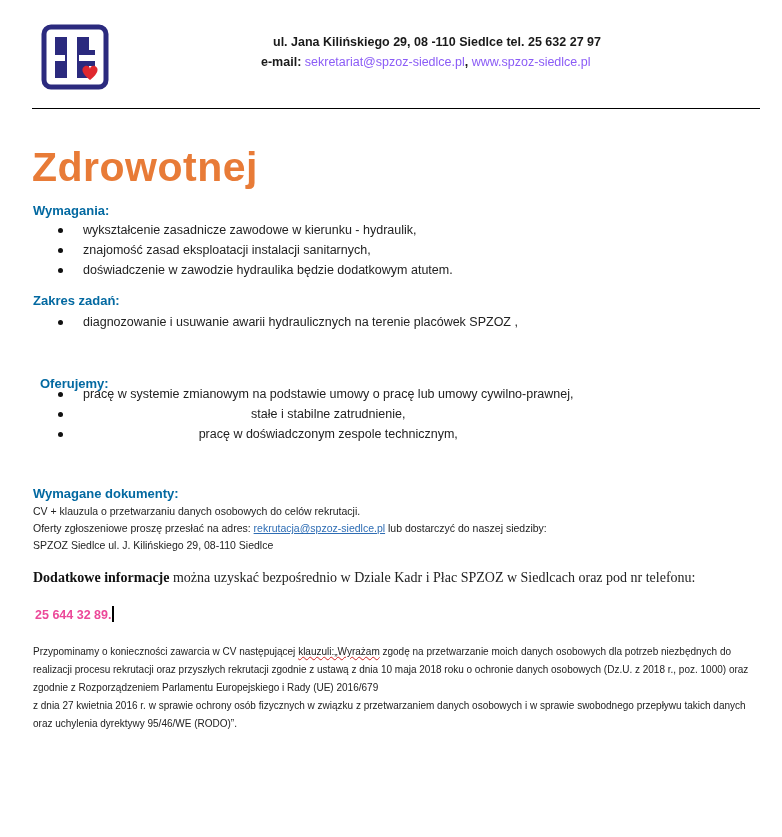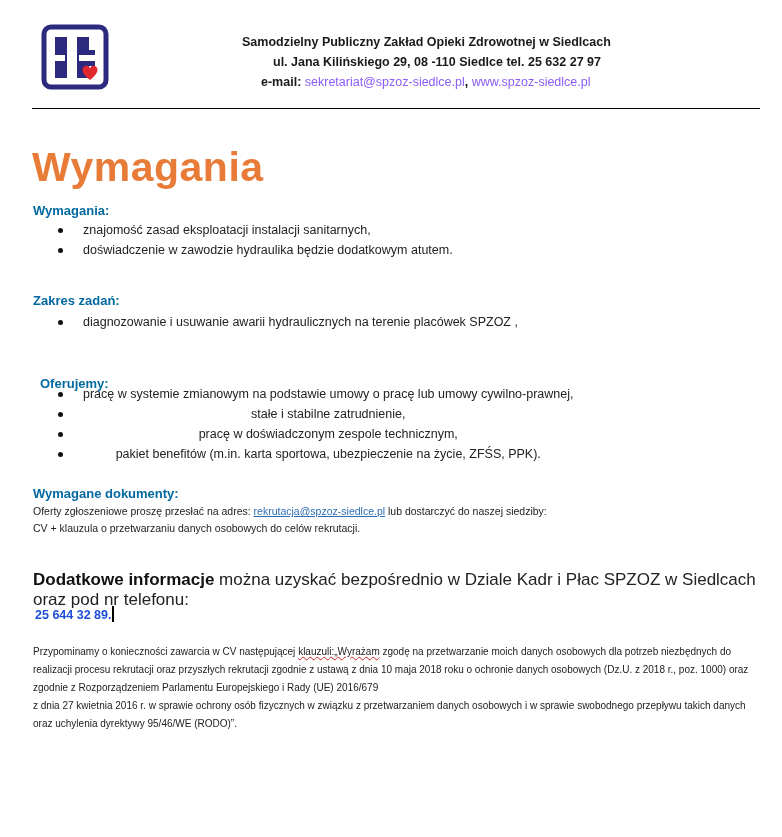--- a/index.html
+++ b/index.html
@@ -37,25 +37,25 @@
     ul.bul li { position: relative; padding-left: 26px; }
     ul.bul li::before {
       content: ""; position: absolute; left: 1px; top: 8px; width: 5px; height: 5px;
       border-radius: 50%; background: #111;
     }
     .small {
       position: absolute; left: 33px; font-size: 10.5px; line-height: 17px; color: #222;
     }
     .small a { color: #2e6db4; text-decoration: underline; }
     .info {
-      position: absolute; left: 33px; top: 570px; font-size: 17px; color: #222;
+      position: absolute; left: 33px; top: 570px; font-size: 14px; color: #222; font-family: Liberation Serif, serif;
     }
     .info b { color: #111; }
     .phone {
-      position: absolute; left: 35px; top: 606px; font-size: 12.5px; font-weight: bold; color: #1d4ed8;
+      position: absolute; left: 35px; top: 606px; font-size: 12.5px; font-weight: bold; color: #ec4899;
     }
     .caret { display: inline-block; width: 2px; height: 16px; background: #000; vertical-align: -3px; margin-left: 1px; }
     .para {
       position: absolute; left: 33px; top: 643px; width: 730px;
       font-size: 10px; line-height: 18px; color: #222;
     }
     .squiggle { text-decoration: underline wavy #d02020; text-decoration-thickness: 1px; }
   </style>
 </head>
 <body>
@@ -74,54 +74,54 @@
     <rect x="38" y="36" width="10" height="18" fill="#2b2a7e"></rect>
     <rect x="26" y="10" width="10" height="46" fill="#ffffff"></rect>
     <rect x="12" y="31" width="44" height="6" fill="#ffffff"></rect>
     <rect x="24" y="13" width="2" height="41" fill="#2b2a7e"></rect>
     <rect x="36" y="13" width="2" height="41" fill="#2b2a7e"></rect>
     <path d="M49 56 C40 49 40 44 44 42 C47 41 49 43 49 45 C49 43 51 41 54 42 C58 44 58 49 49 56 Z" fill="#e0282e"></path>
   </svg>
 </div>
 
 <div class="header-text">
-  <div class="l1">Samodzielny Publiczny Zakład Opieki Zdrowotnej w Siedlcach</div>
   <div class="l2">ul. Jana Kilińskiego 29, 08 -110 Siedlce tel. 25 632 27 97</div>
   <div class="l3">
     <span>e-mail: </span><a>sekretariat@spzoz-siedlce.pl</a><span>, </span><a>www.spzoz-siedlce.pl</a>
   </div>
 </div>
 
 <div class="rule"></div>
 
-<div class="title">Wymagania</div>
+<div class="title">Zdrowotnej</div>
 
 <div class="section-head" style="top:203px;">Wymagania:</div>
 <ul class="bul" style="top:220px;">
+  <li>wykształcenie zasadnicze zawodowe w kierunku - hydraulik,</li>
   <li>znajomość zasad eksploatacji instalacji sanitarnych,</li>
   <li>doświadczenie w zawodzie hydraulika będzie dodatkowym atutem.</li>
 </ul>
 
 <div class="section-head" style="top:293px;">Zakres zadań:</div>
 <ul class="bul" style="top:312px;">
   <li>diagnozowanie i usuwanie awarii hydraulicznych na terenie placówek SPZOZ ,</li>
 </ul>
 
 <div class="section-head" style="top:376px;margin-left:7px;">Oferujemy:</div>
 <ul class="bul" style="top:384px;text-align:center;">
   <li>pracę w systemie zmianowym na podstawie umowy o pracę lub umowy cywilno-prawnej,</li>
   <li>stałe i stabilne zatrudnienie,</li>
   <li>pracę w doświadczonym zespole technicznym,</li>
-  <li>pakiet benefitów (m.in. karta sportowa, ubezpieczenie na życie, ZFŚS, PPK).</li>
 </ul>
 
 <div class="section-head" style="top:486px;">Wymagane dokumenty:</div>
 <div class="small" style="top:503px;">
+  <div>CV + klauzula  o przetwarzaniu  danych osobowych  do celów rekrutacji.</div>
   <div><span>Oferty zgłoszeniowe  proszę przesłać na adres: </span><a>rekrutacja@spzoz-siedlce.pl</a><span> lub dostarczyć do naszej  siedziby:</span></div>
-  <div>CV + klauzula  o przetwarzaniu  danych osobowych  do celów rekrutacji.</div>
+  <div>SPZOZ Siedlce ul. J. Kilińskiego 29, 08-110 Siedlce</div>
 </div>
 
 <div class="info"><b>Dodatkowe informacje</b><span> można uzyskać bezpośrednio w Dziale Kadr i Płac SPZOZ w Siedlcach oraz pod nr telefonu:</span></div>
 <div class="phone"><span>25 644 32 89.</span><span class="caret"></span></div>
 
 <div class="para">
   <div><span>Przypominamy o konieczności zawarcia w CV następującej </span><span class="squiggle">klauzuli:„Wyrażam</span><span> zgodę na przetwarzanie moich danych osobowych dla potrzeb niezbędnych do realizacji procesu rekrutacji oraz przyszłych rekrutacji zgodnie z ustawą z dnia 10 maja 2018  roku o ochronie danych osobowych (Dz.U. z 2018 r., poz. 1000)  oraz zgodnie z Rozporządzeniem Parlamentu Europejskiego i Rady (UE) 2016/679</span></div>
   <div>z dnia 27 kwietnia 2016  r. w sprawie ochrony osób fizycznych w związku z przetwarzaniem danych osobowych i w sprawie swobodnego przepływu takich danych oraz uchylenia dyrektywy 95/46/WE (RODO)”.</div>
 </div>
 

